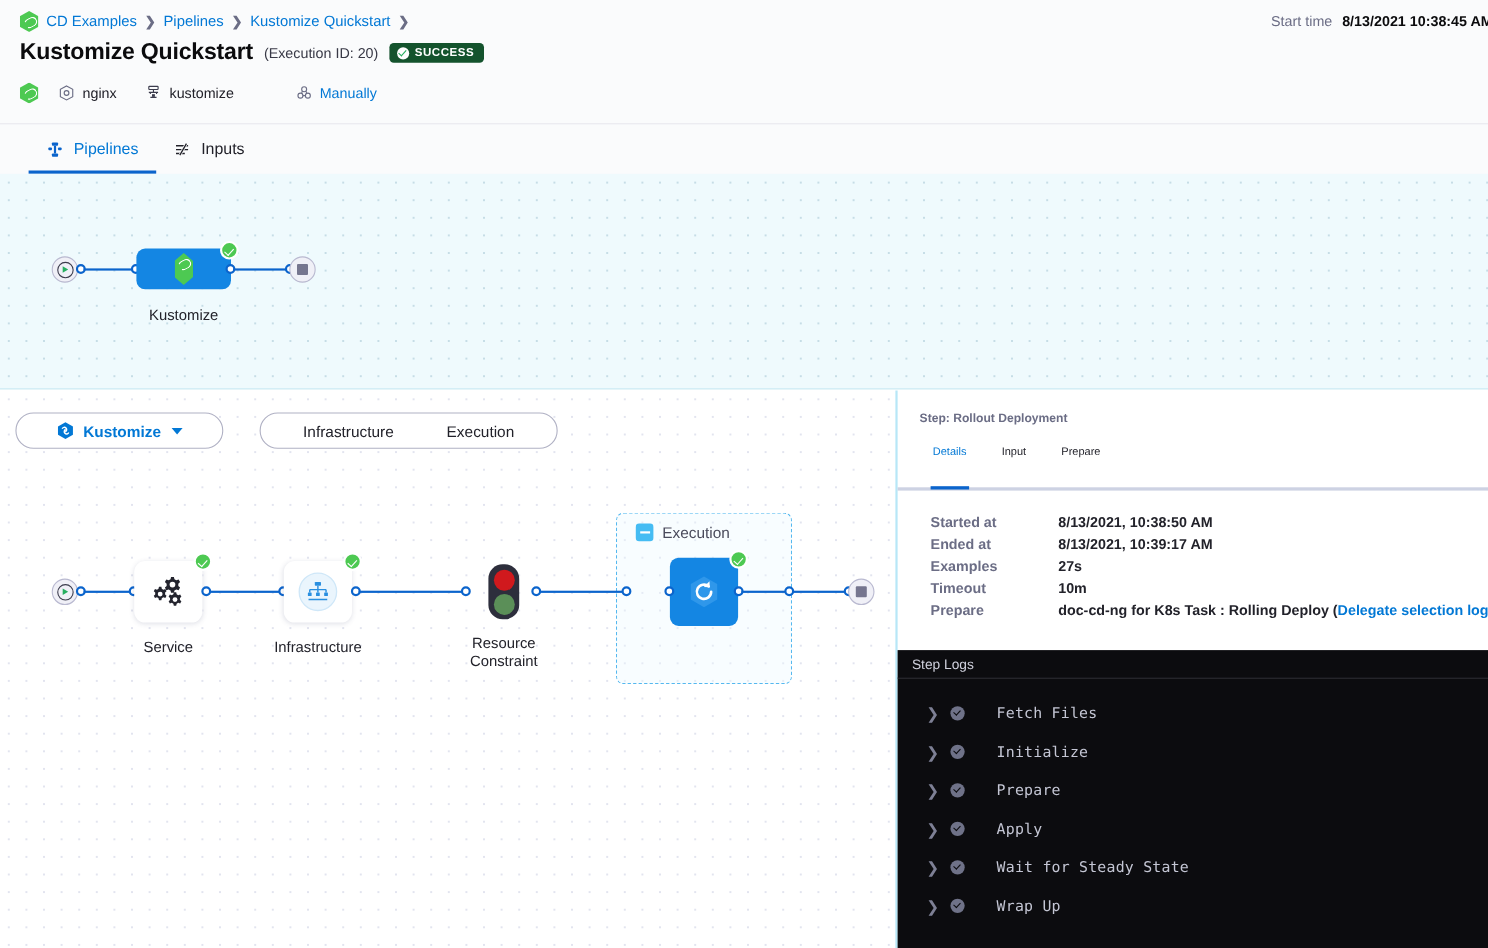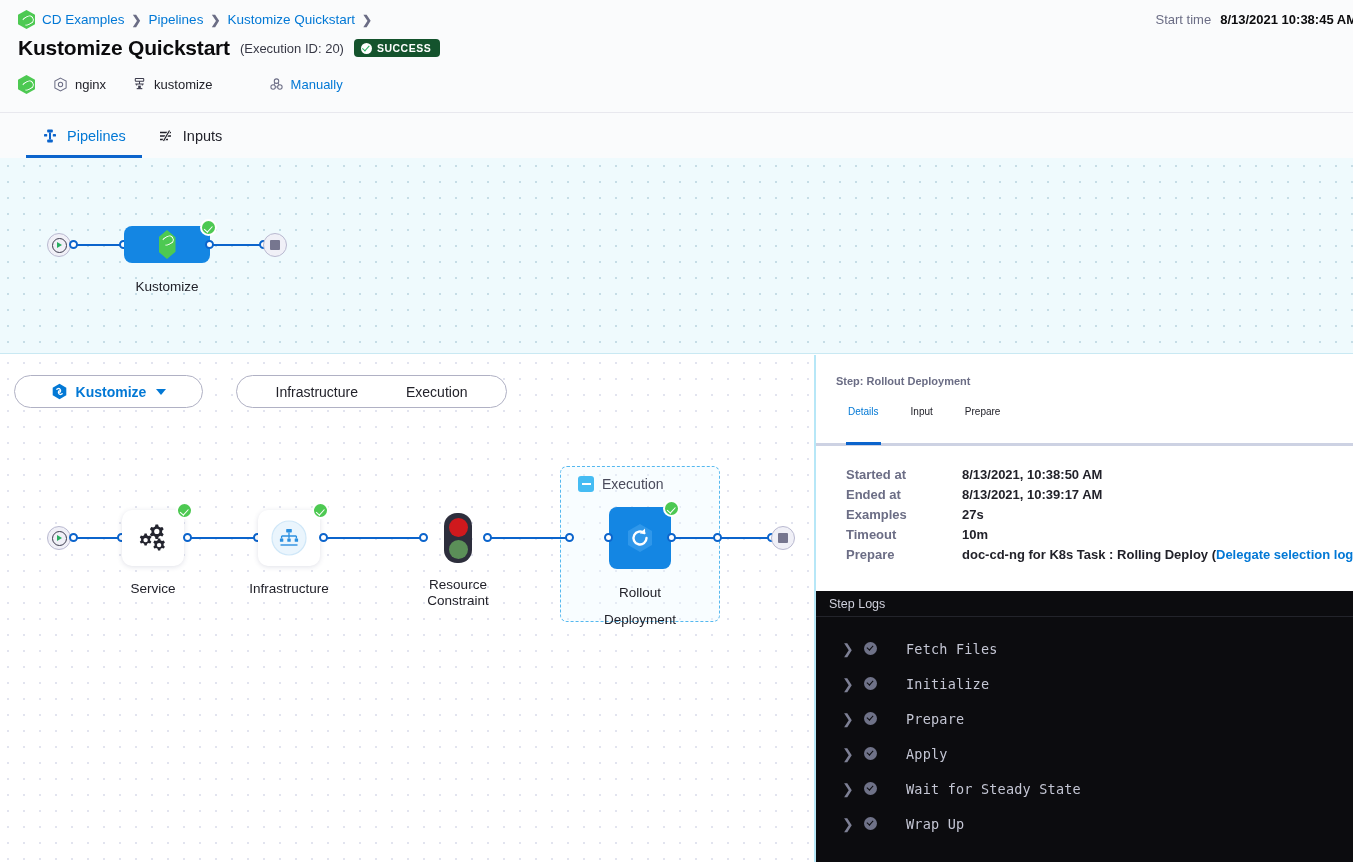--- a/index.html
+++ b/index.html
@@ -426,24 +426,20 @@
     <div class="dot-o" style="left:565px; top:178px;"></div>
 
     <div class="blue-box" style="left:609px; top:152px; width:62px; height:62px;">
       <svg width="40" height="40" viewBox="0 0 40 40">
         <polygon points="20,6 32,13 32,27 20,34 8,27 8,13" fill="#2f97ea"></polygon>
         <path d="M26.5 20 a6.5 6.5 0 1 1 -2.2 -4.9" fill="none" stroke="#fff" stroke-width="2.4" stroke-linecap="round"></path>
         <path d="M25 10.5 L25.2 15.9 L19.8 15.6 Z" fill="#fff"></path>
       </svg>
     </div>
     <div class="ok-badge" style="left:663px; top:145px;"></div>
-    <div class="node-label" style="left:580px; top:230px; width:120px;">
-      <div>Rollout</div>
-      <div style="margin-top:11px">Deployment</div>
-    </div>
 
     <div class="dot-o" style="left:604px; top:178px;"></div>
     <div class="dot-o" style="left:667px; top:178px;"></div>
     <div class="edge" style="left:674px; top:182px; width:42px;"></div>
     <div class="dot-o" style="left:713px; top:178px;"></div>
     <div class="edge" style="left:720px; top:182px; width:52px;"></div>
     <div class="dot-o" style="left:767px; top:178px;"></div>
 
     <div class="n-stop" style="left:771px; top:171px;">
       <div class="n-stop-sq"></div>

